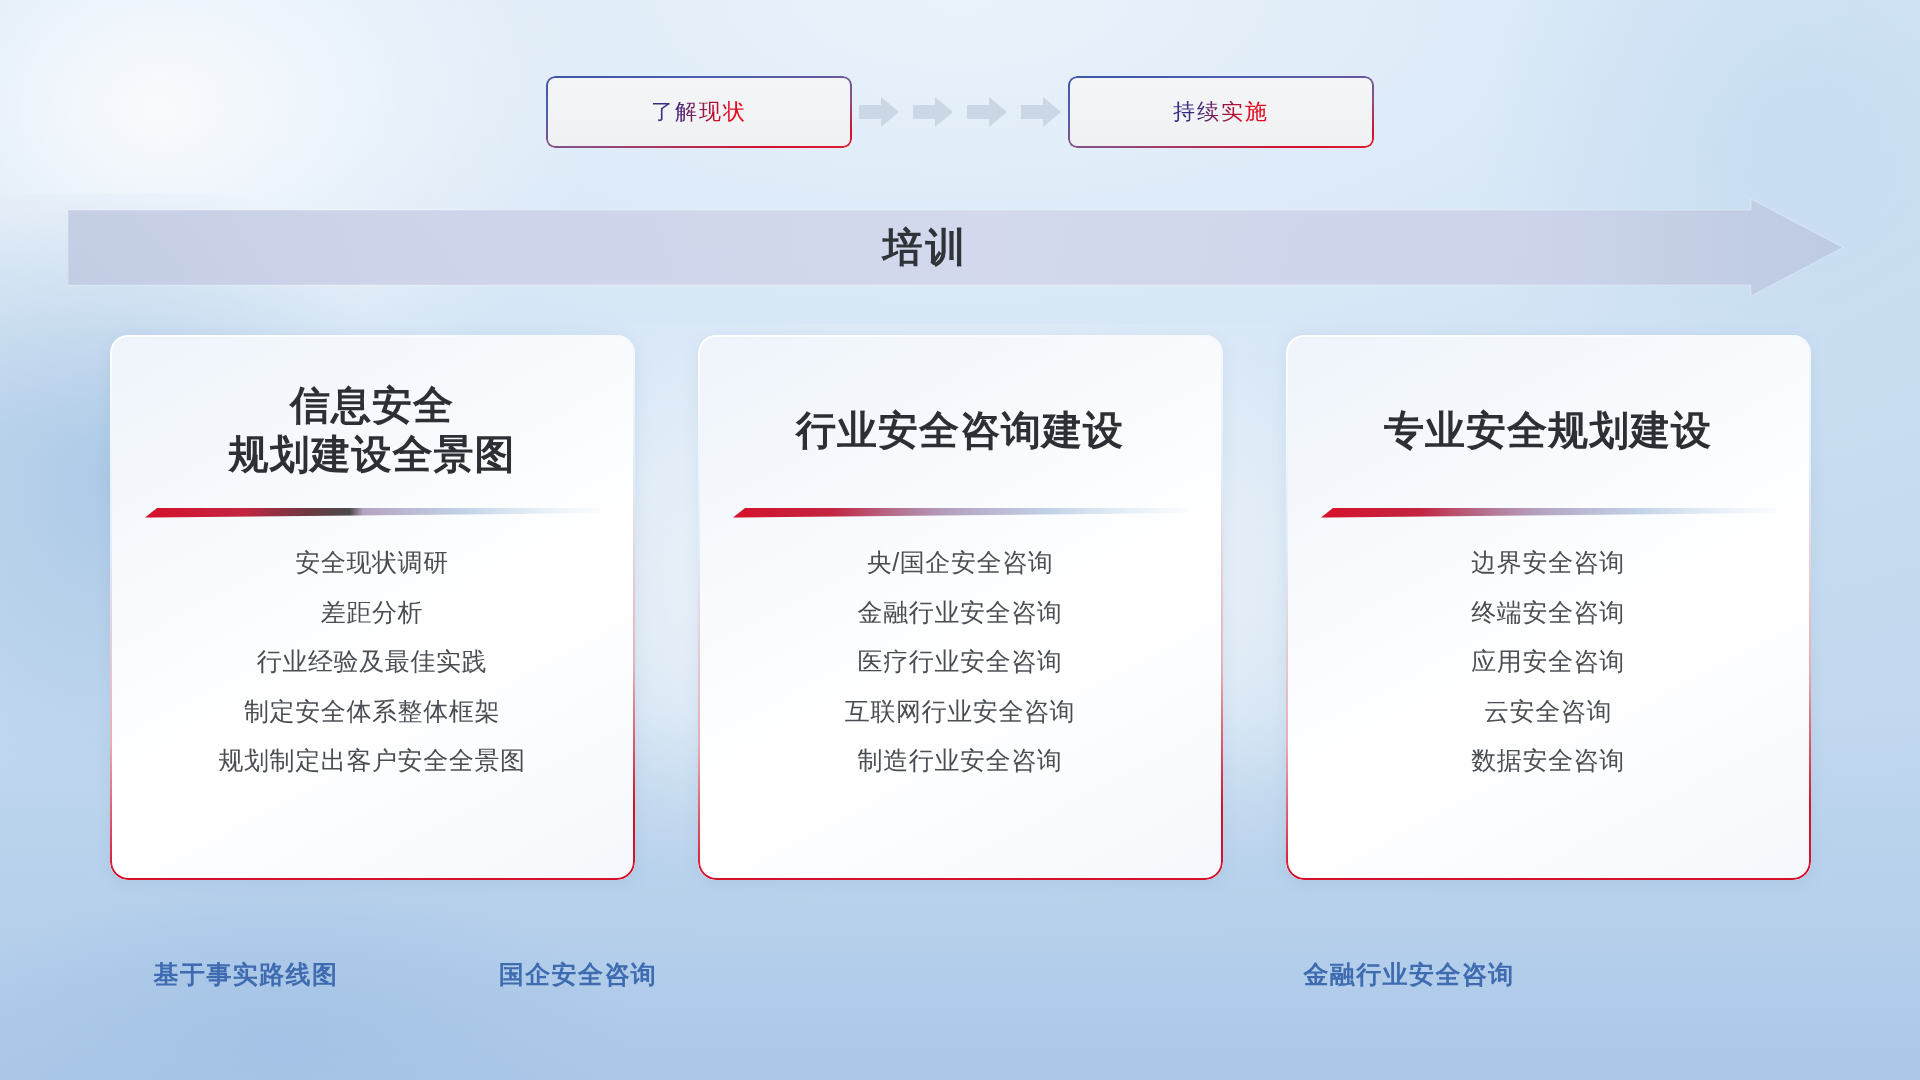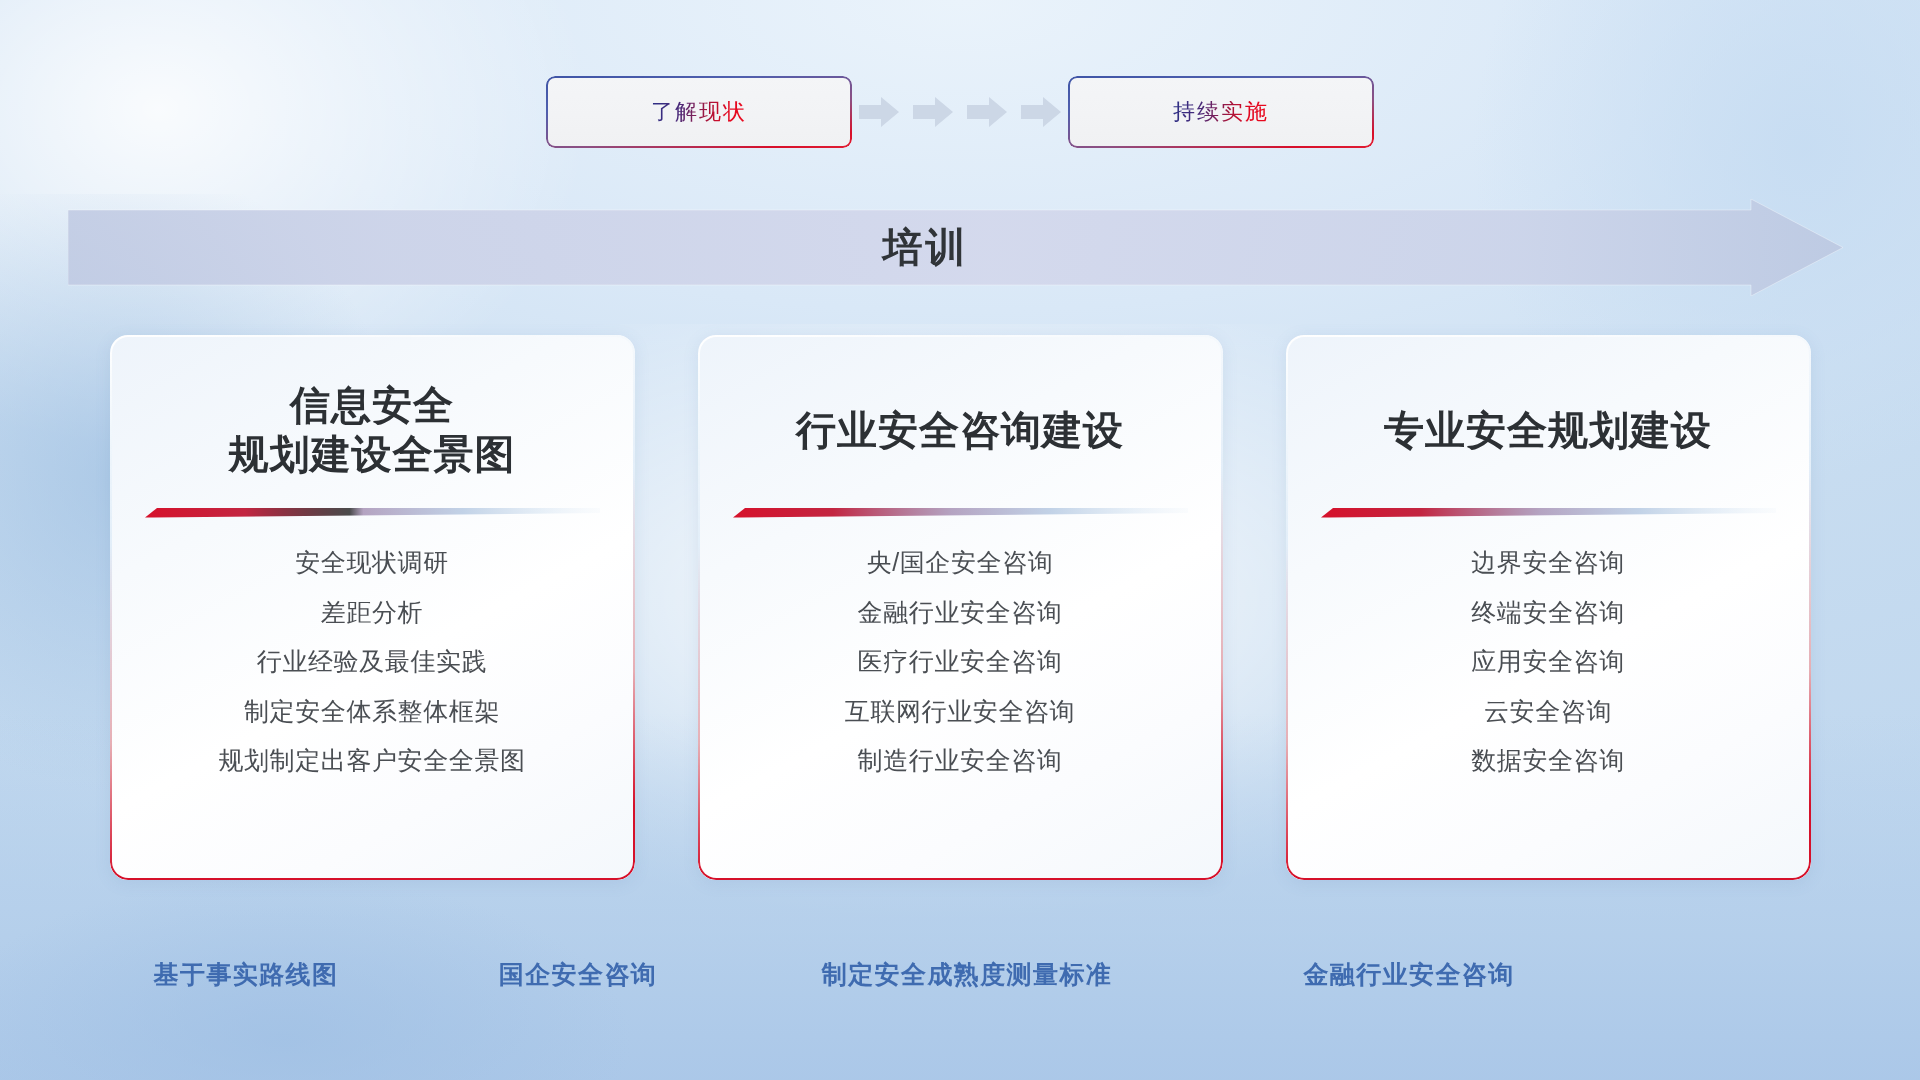--- a/index.html
+++ b/index.html
@@ -327,17 +327,16 @@
         <li>云安全咨询</li>
         <li>数据安全咨询</li>
       </ul>
     </div>
 
   </div>
 
   <div class="foot">
     <div class="foot-label" style="left:246px">基于事实路线图</div>
     <div class="foot-label" style="left:578px">国企安全咨询</div>
-    <div class="foot-label" style="left:967px">制定安全成熟度测量标准</div>
     <div class="foot-label" style="left:1409px">金融行业安全咨询</div>
   </div>
 
 </div>
 
 </body></html>

